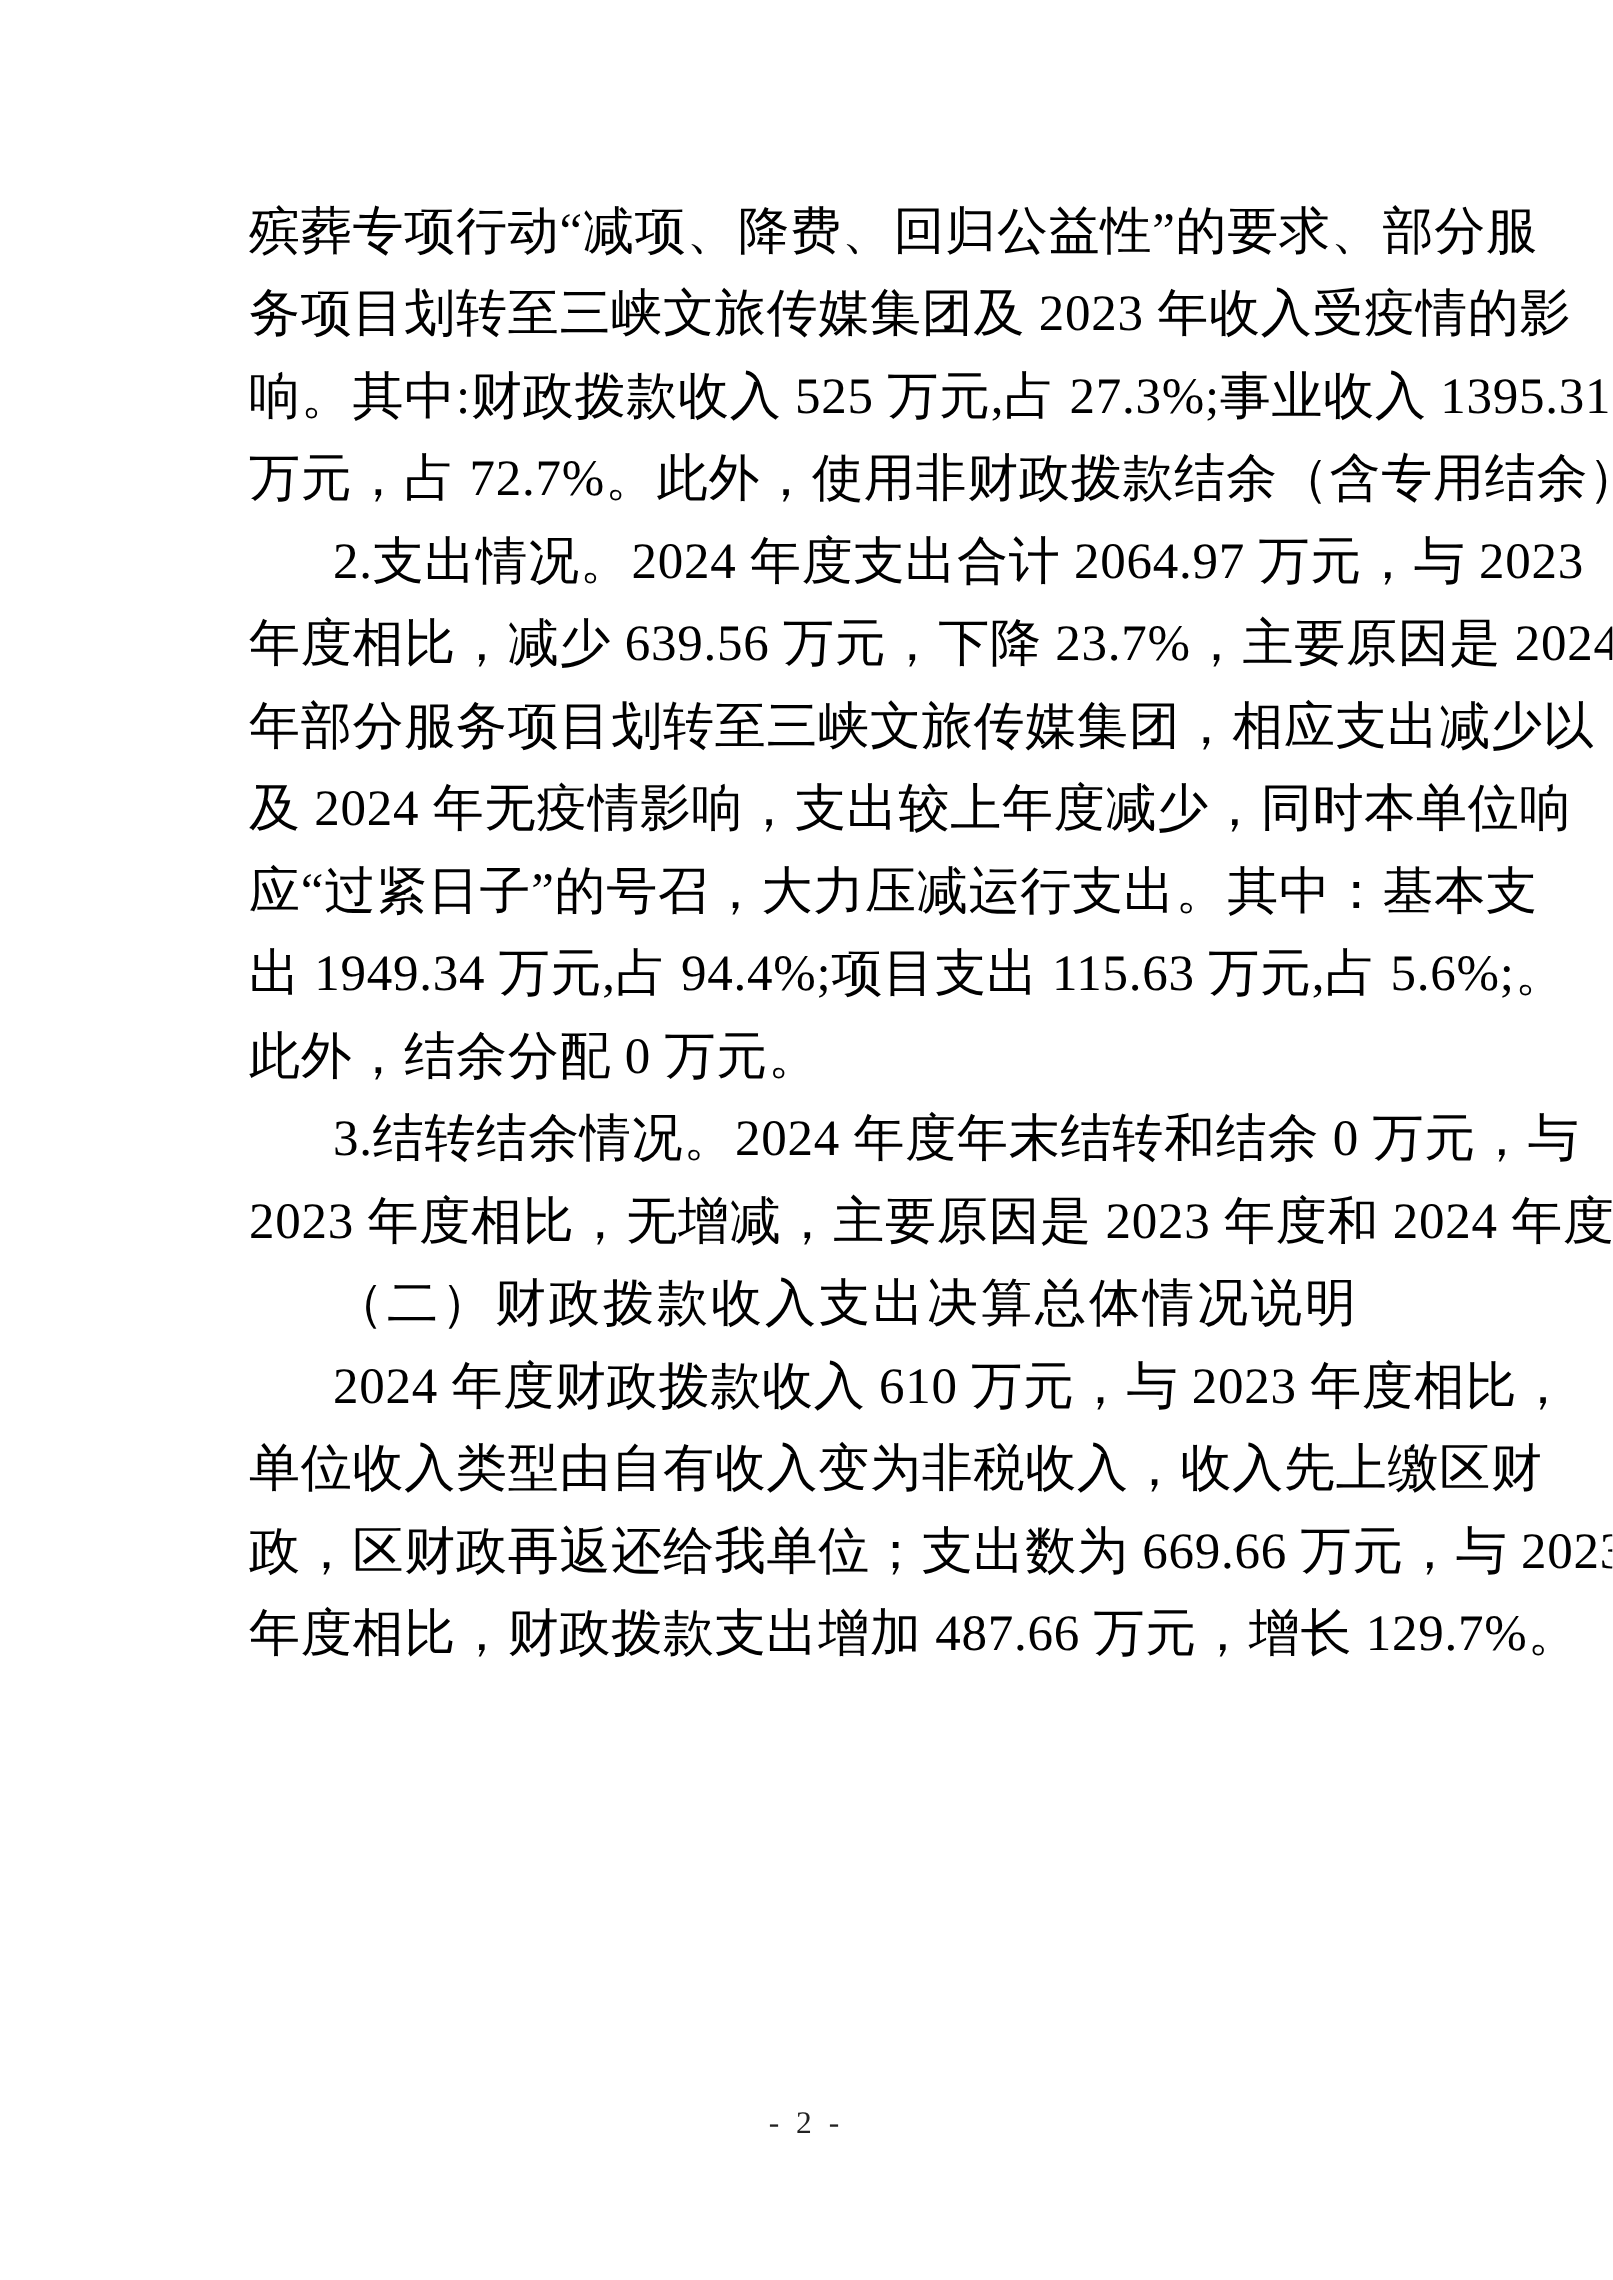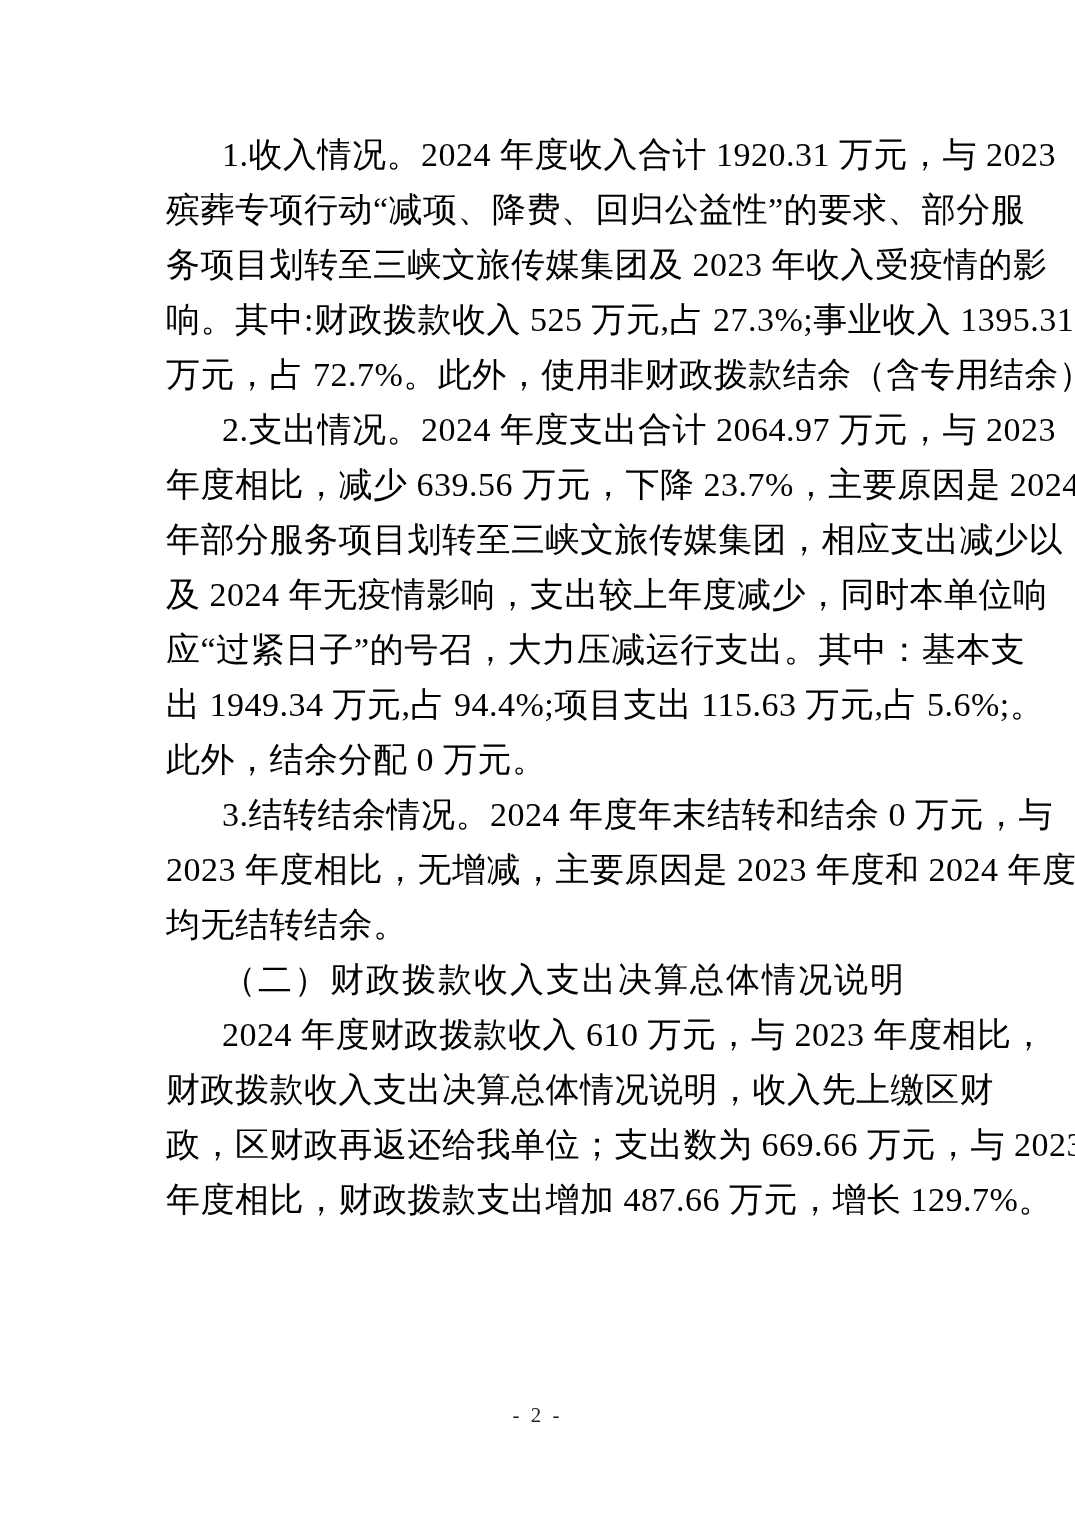--- a/index.html
+++ b/index.html
@@ -61,40 +61,38 @@
     line-height: 26px;
     color: #222222;
     letter-spacing: 3px;
   }
 </style>
 </head>
 <body>
 
 <div class="page">
   <div class="text-block" id="text-block">
-      <div class="line first">1.收入情况。2024 年度收入合计 1920.31 万元，与 2023</div>
       <div class="line">殡葬专项行动“减项、降费、回归公益性”的要求、部分服</div>
       <div class="line">务项目划转至三峡文旅传媒集团及 2023 年收入受疫情的影</div>
       <div class="line">响。其中:财政拨款收入 525 万元,占 27.3%;事业收入 1395.31</div>
       <div class="line">万元，占 72.7%。此外，使用非财政拨款结余（含专用结余）</div>
       <div class="para"></div>
       <div class="line first">2.支出情况。2024 年度支出合计 2064.97 万元，与 2023</div>
       <div class="line">年度相比，减少 639.56 万元，下降 23.7%，主要原因是 2024</div>
       <div class="line">年部分服务项目划转至三峡文旅传媒集团，相应支出减少以</div>
       <div class="line">及 2024 年无疫情影响，支出较上年度减少，同时本单位响</div>
       <div class="line">应“过紧日子”的号召，大力压减运行支出。其中：基本支</div>
       <div class="line">出 1949.34 万元,占 94.4%;项目支出 115.63 万元,占 5.6%;。</div>
       <div class="line last">此外，结余分配 0 万元。</div>
       <div class="para"></div>
       <div class="line first">3.结转结余情况。2024 年度年末结转和结余 0 万元，与</div>
       <div class="line">2023 年度相比，无增减，主要原因是 2023 年度和 2024 年度</div>
-      <div class="line last">均无结转结余。</div>
       <div class="para"></div>
       <div class="line first last heading">（二）财政拨款收入支出决算总体情况说明</div>
       <div class="para"></div>
       <div class="line first">2024 年度财政拨款收入 610 万元，与 2023 年度相比，</div>
-      <div class="line">财政拨款收入支出决算总体情况说明，收入先上缴区财</div>
+      <div class="line">单位收入类型由自有收入变为非税收入，收入先上缴区财</div>
       <div class="line">政，区财政再返还给我单位；支出数为 669.66 万元，与 2023</div>
       <div class="line last">年度相比，财政拨款支出增加 487.66 万元，增长 129.7%。</div>
       <div class="para"></div>
     </div>
   <div class="footer">- 2 -</div>
 </div>
 
 </body></html>

